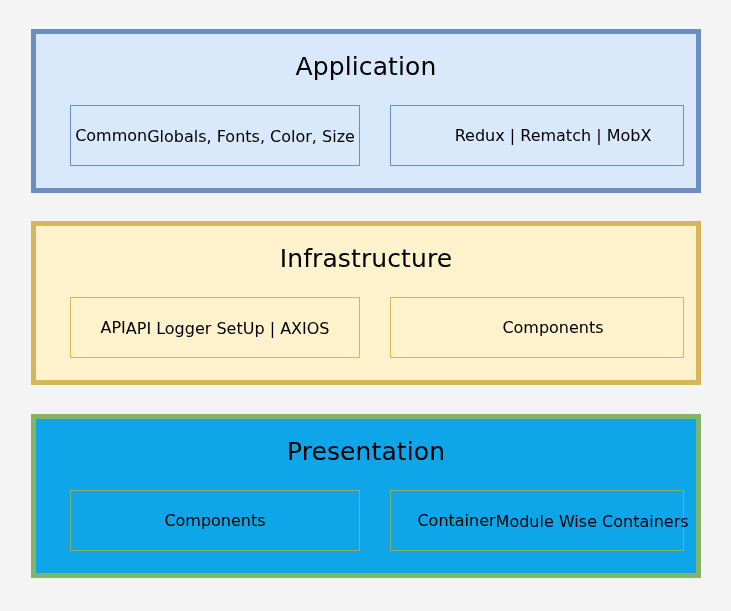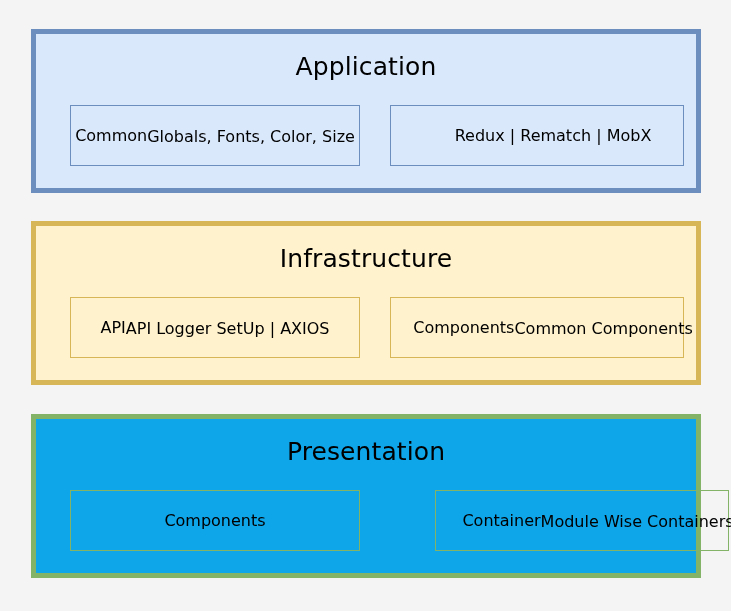--- a/index.html
+++ b/index.html
@@ -121,35 +121,34 @@
     <div class="layer-title">Infrastructure</div>
     <div class="inner-row">
 
       <div class="inner-box inner-box-left" style="border-color: rgb(214, 182, 86);">
         <div class="box-title">API</div>
         <div class="box-subtitle">API Logger SetUp | AXIOS</div>
       </div>
 
       <div class="inner-box inner-box-right" style="border-color: rgb(214, 182, 86);">
         <div class="box-title">Components</div>
-        <div class="box-subtitle">Common Components</div>
       </div>
 
     </div>
   </div>
 
   <div class="layer layer-presentation" style="background: #0ea5e9; border-color: rgb(130, 179, 102);">
     <div class="layer-title">Presentation</div>
     <div class="inner-row">
 
       <div class="inner-box inner-box-left" style="border-color: rgb(130, 179, 102);">
         <div class="box-title">Components</div>
       </div>
 
-      <div class="inner-box inner-box-right" style="border-color: rgb(130, 179, 102); margin-left: 45px;">
+      <div class="inner-box inner-box-right" style="border-color: rgb(130, 179, 102);">
         <div class="box-title">Container</div>
         <div class="box-subtitle">Module Wise Containers</div>
       </div>
 
     </div>
   </div>
 
 </div>
 
 </body></html>

